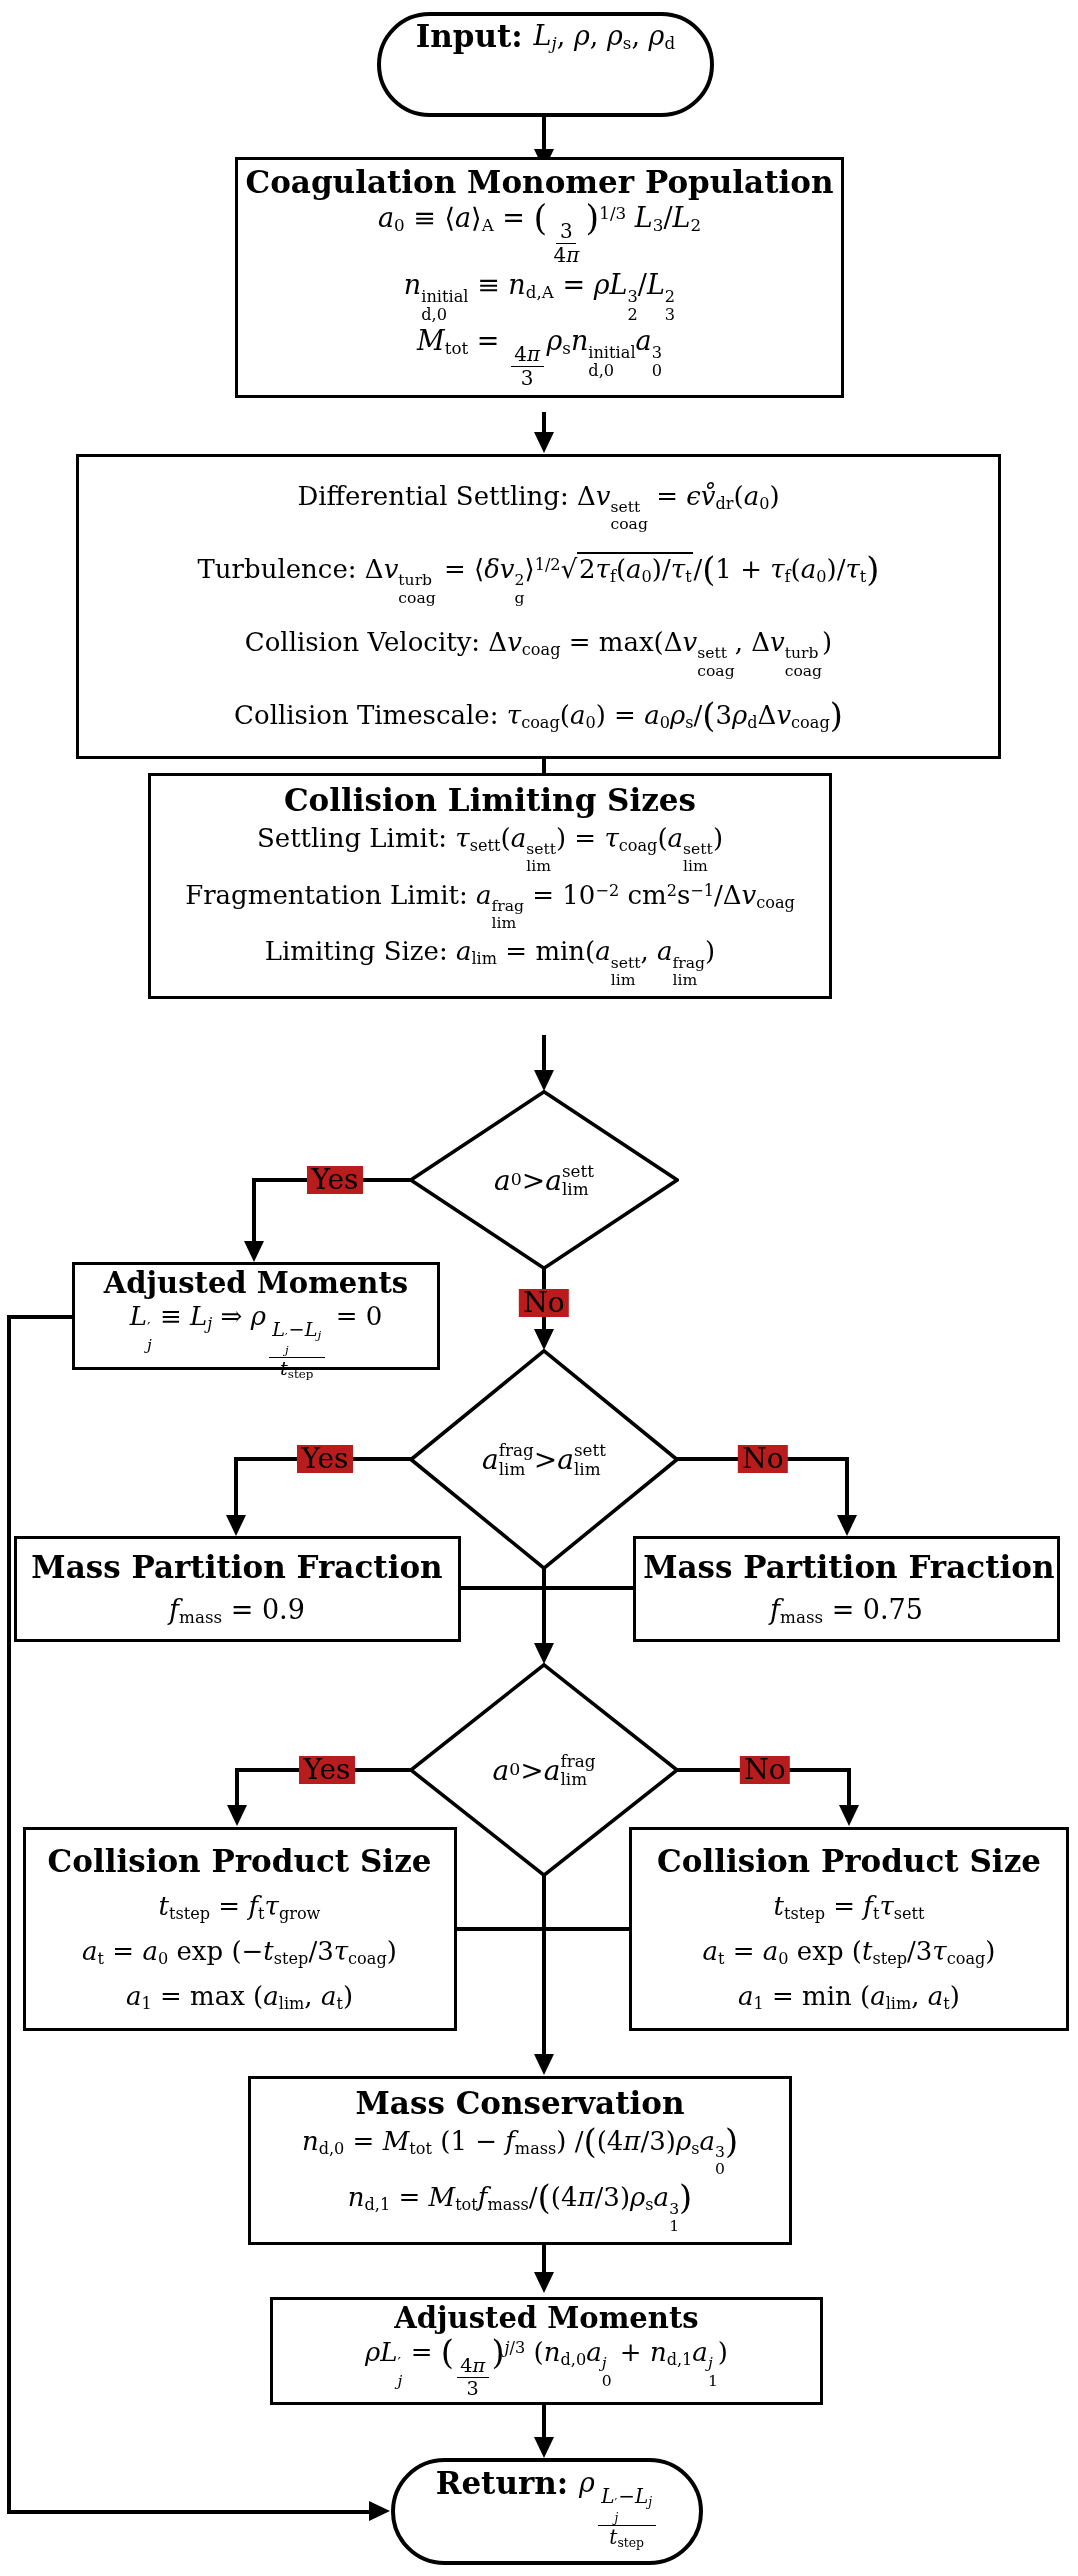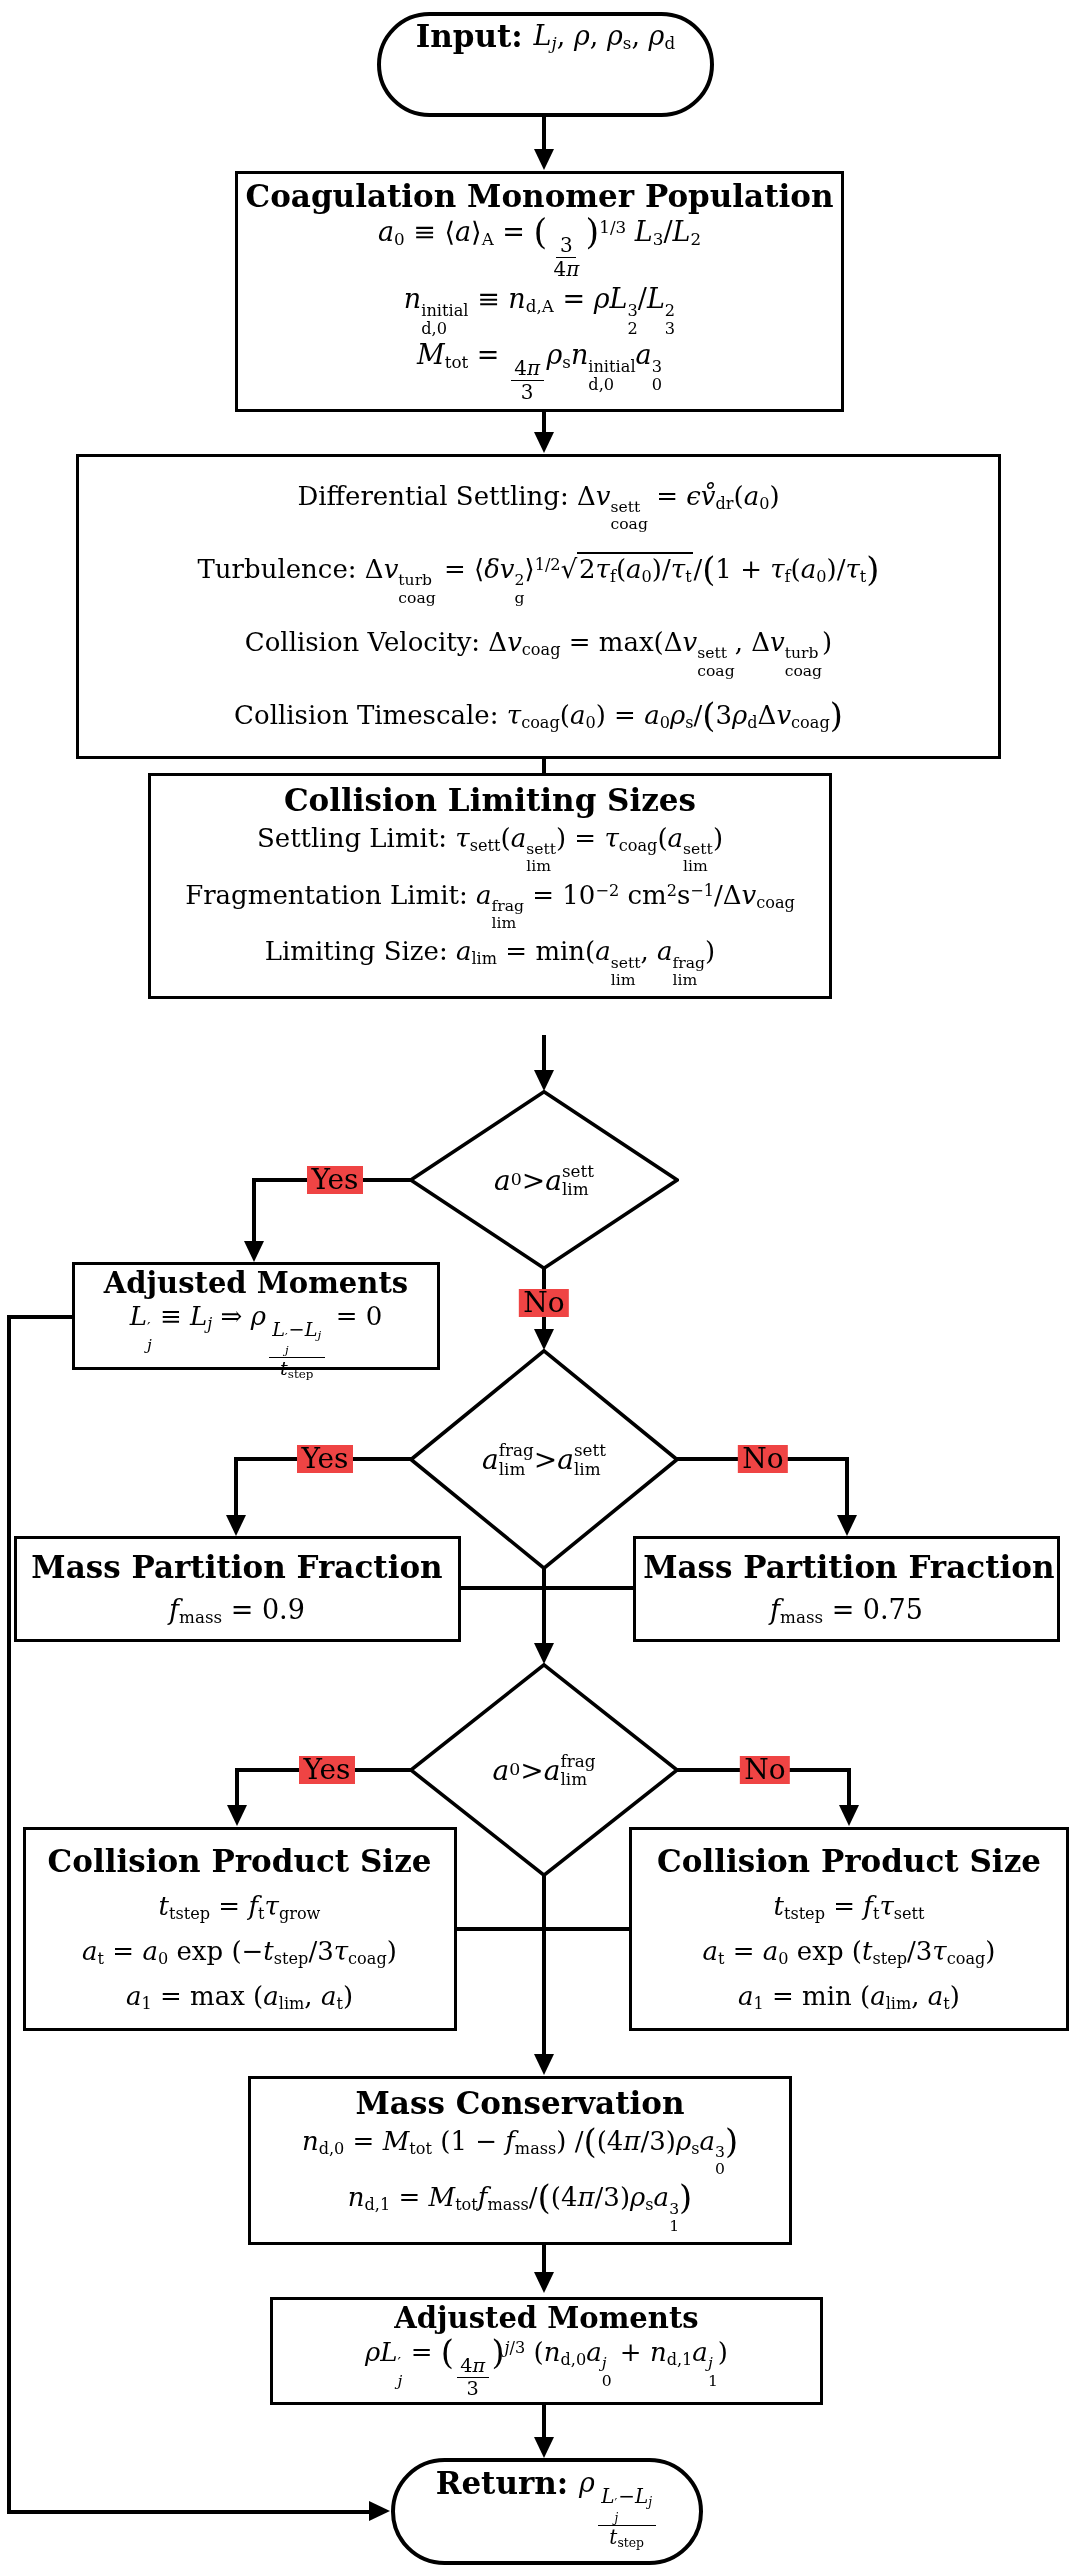--- a/index.html
+++ b/index.html
@@ -31,21 +31,21 @@
   .sqrt{white-space:nowrap;}
   .sqrt .rad{border-top:2.7px solid #000;padding:0 1.8px;}
   .big{font-size:1.3em;line-height:0;vertical-align:-0.08em;}
 
   
   .vl{position:absolute;width:3.6px;background:#000;z-index:1;}
   .hl{position:absolute;height:3.6px;background:#000;z-index:1;}
   .ah{position:absolute;width:0;height:0;z-index:1;}
   .ah-d{border-left:10px solid transparent;border-right:10px solid transparent;border-top:21.6px solid #000;}
   .ah-r{border-top:10px solid transparent;border-bottom:10px solid transparent;border-left:21.6px solid #000;}
-  .elabel{position:absolute;z-index:3;background:#ef4444;padding:0 4.5px;font-size:28px;
+  .elabel{position:absolute;z-index:3;background:#b91c1c;padding:0 4.5px;font-size:28px;
           transform:translate(-50%,-50%);line-height:1;}
 
   
   .diamond{position:absolute;z-index:2;}
   .diamond svg{position:absolute;left:0;top:0;display:block;}
   .dtext{position:absolute;inset:0;display:flex;align-items:center;justify-content:center;
          font-size:28px;z-index:2;}
 </style>
 </head>
 <body>
@@ -110,21 +110,21 @@
   <div class="hl" style="left:7.2px;top:1315px;width:65px"></div>
   <div class="vl" style="left:7.2px;top:1315px;height:1199px"></div>
   <div class="hl" style="left:7.2px;top:2510px;width:362px"></div>
   <div class="ah ah-r" style="left:369px;top:2501px"></div>
 
   <div class="node stadium" style="left:377px;top:11.7px;width:337px;height:105px">
     <span class="btitle">Input:</span>
     <span class="math"><i>L</i><sub><i>j</i></sub>, <i>ρ</i>, <i>ρ</i><sub>s</sub>, <i>ρ</i><sub>d</sub></span>
   </div>
 
-  <div class="node" style="left:235px;top:171px;width:609px;height:241px">
+  <div class="node" style="left:235px;top:157px;width:609px;height:241px">
     <div class="btitle">Coagulation Monomer Population</div>
     <div class="math"><i>a</i><sub>0</sub> ≡ ⟨<i>a</i>⟩<sub>A</sub> = <span class="big">(</span><span class="frac">
           <span class="num">3</span>
           <span class="den">4<i>π</i></span>
         </span><span class="big">)</span><sup>1/3</sup> <i>L</i><sub>3</sub>/<i>L</i><sub>2</sub></div>
     <div class="math"><i>n</i><span class="su">
           <span>initial</span>
           <span>d,0</span>
         </span> ≡ <i>n</i><sub>d,A</sub> = <i>ρL</i><span class="su">
           <span>3</span>

